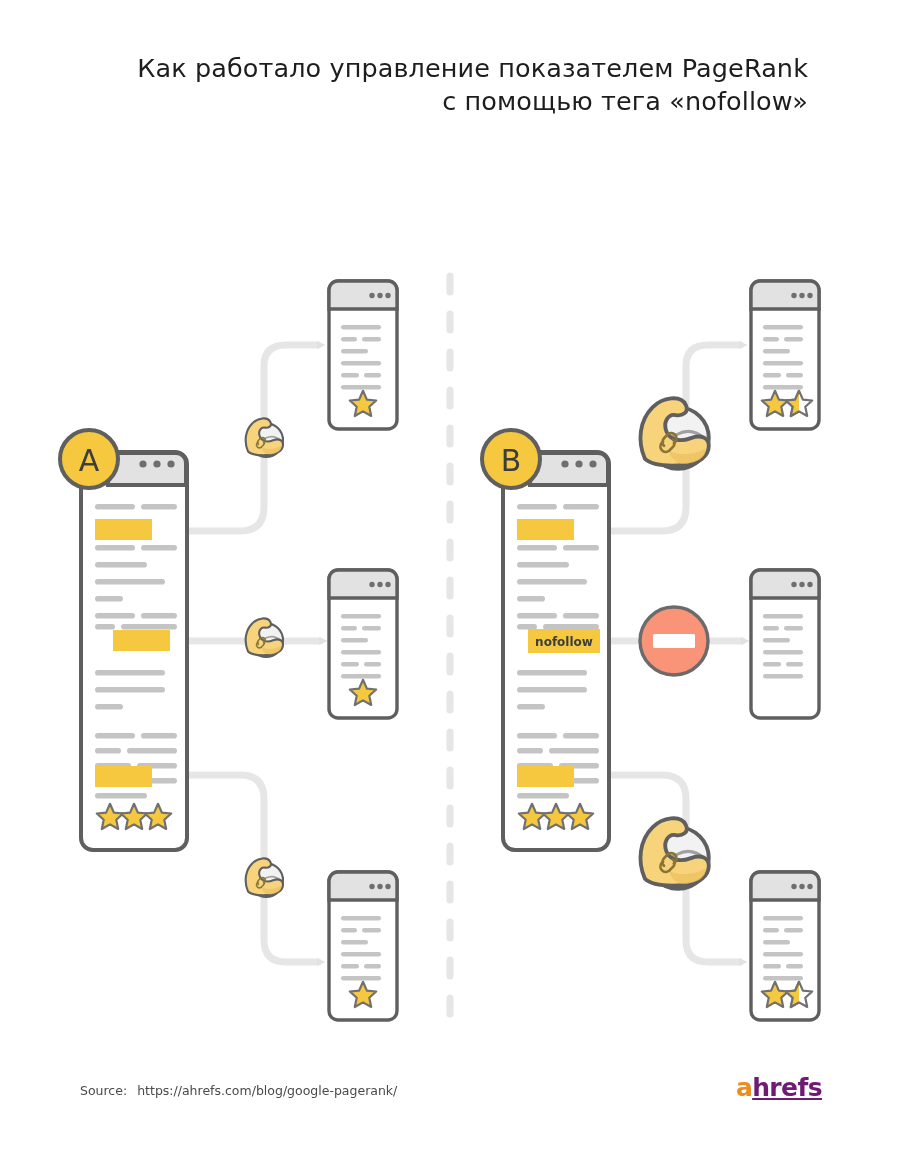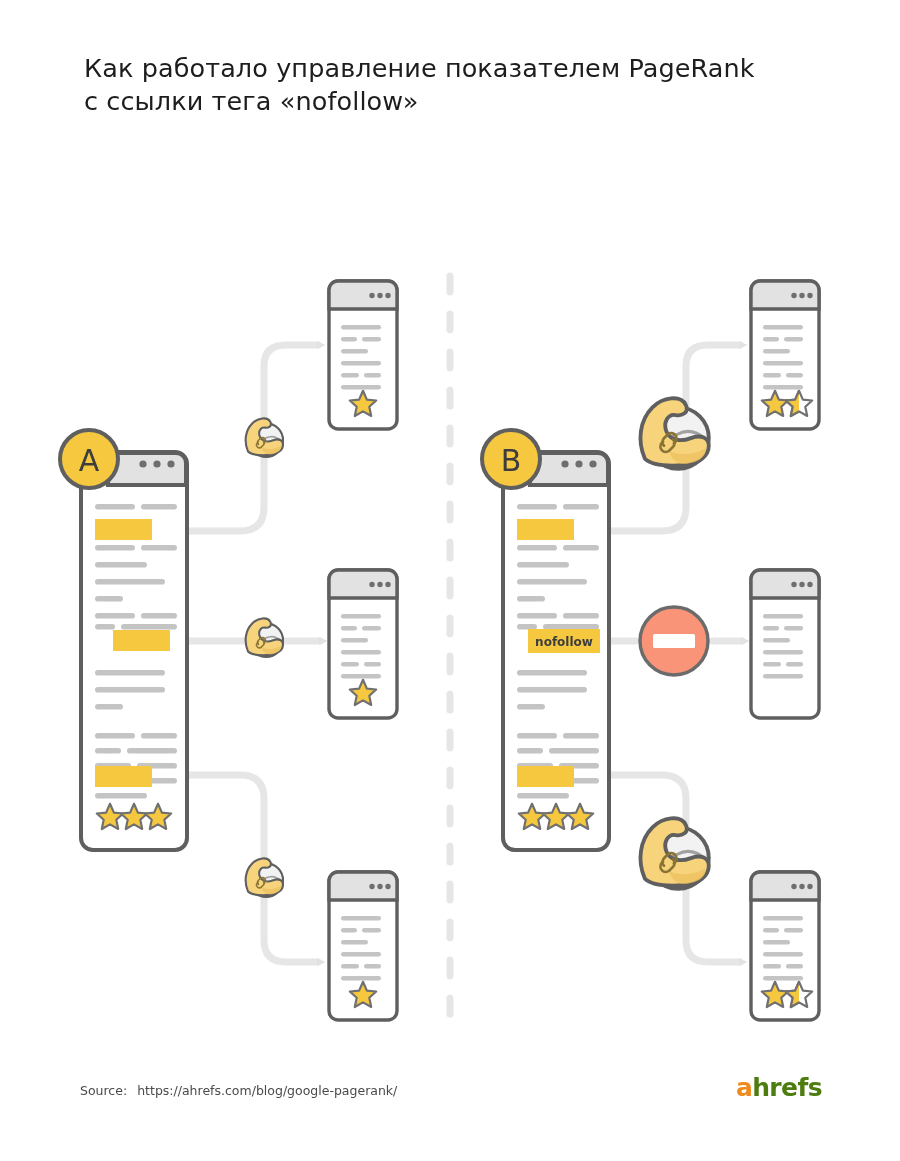--- a/index.html
+++ b/index.html
@@ -11,23 +11,23 @@
     width: 900px; height: 1161px;
     font-family: "DejaVu Sans", "Liberation Sans", sans-serif;
     position: relative;
     overflow: hidden;
     color: #3b3b3b;
   }
 
   
   .header {
     position: absolute;
-    left: 4px; top: 52px;
+    left: 12px; top: 52px;
     width: 876px;
-    text-align: left;
+    text-align: right;
   }
   .title {
     font-size: 25.5px;
     line-height: 33px;
     font-weight: 400;
     color: #1d1d1d;
     letter-spacing: 0.1px;
     margin: 0;
     padding: 0 80px;
   }
@@ -64,29 +64,29 @@
   .source .lbl { margin-right: 10px; }
   .logo {
     position: absolute;
     right: 78px; top: 12px;
     font-size: 25px;
     font-weight: 700;
     letter-spacing: -0.6px;
     font-family: "DejaVu Sans", "Liberation Sans", sans-serif;
   }
   .logo .a { color: #f08a1b; }
-  .logo .rest { color: #4d7c0f; }
+  .logo .rest { color: #701a75; text-decoration: underline; }
 </style>
 </head>
 <body>
 
 <div class="header">
   <h1 class="title">
     <span>Как работало управление показателем PageRank</span><br>
-    <span>с ссылки тега «nofollow»</span>
+    <span>с помощью тега «nofollow»</span>
   </h1>
 </div>
 
 <div class="canvas">
 <svg width="900" height="1161" viewBox="0 0 900 1161" xmlns="http://www.w3.org/2000/svg">
   <defs>
 
     <marker id="ah" markerWidth="10" markerHeight="10" refX="1.5" refY="4.2" orient="auto" markerUnits="userSpaceOnUse">
       <path d="M0,0 L9,4.2 L0,8.4 Z" fill="#e2e2e2"></path>
     </marker>

